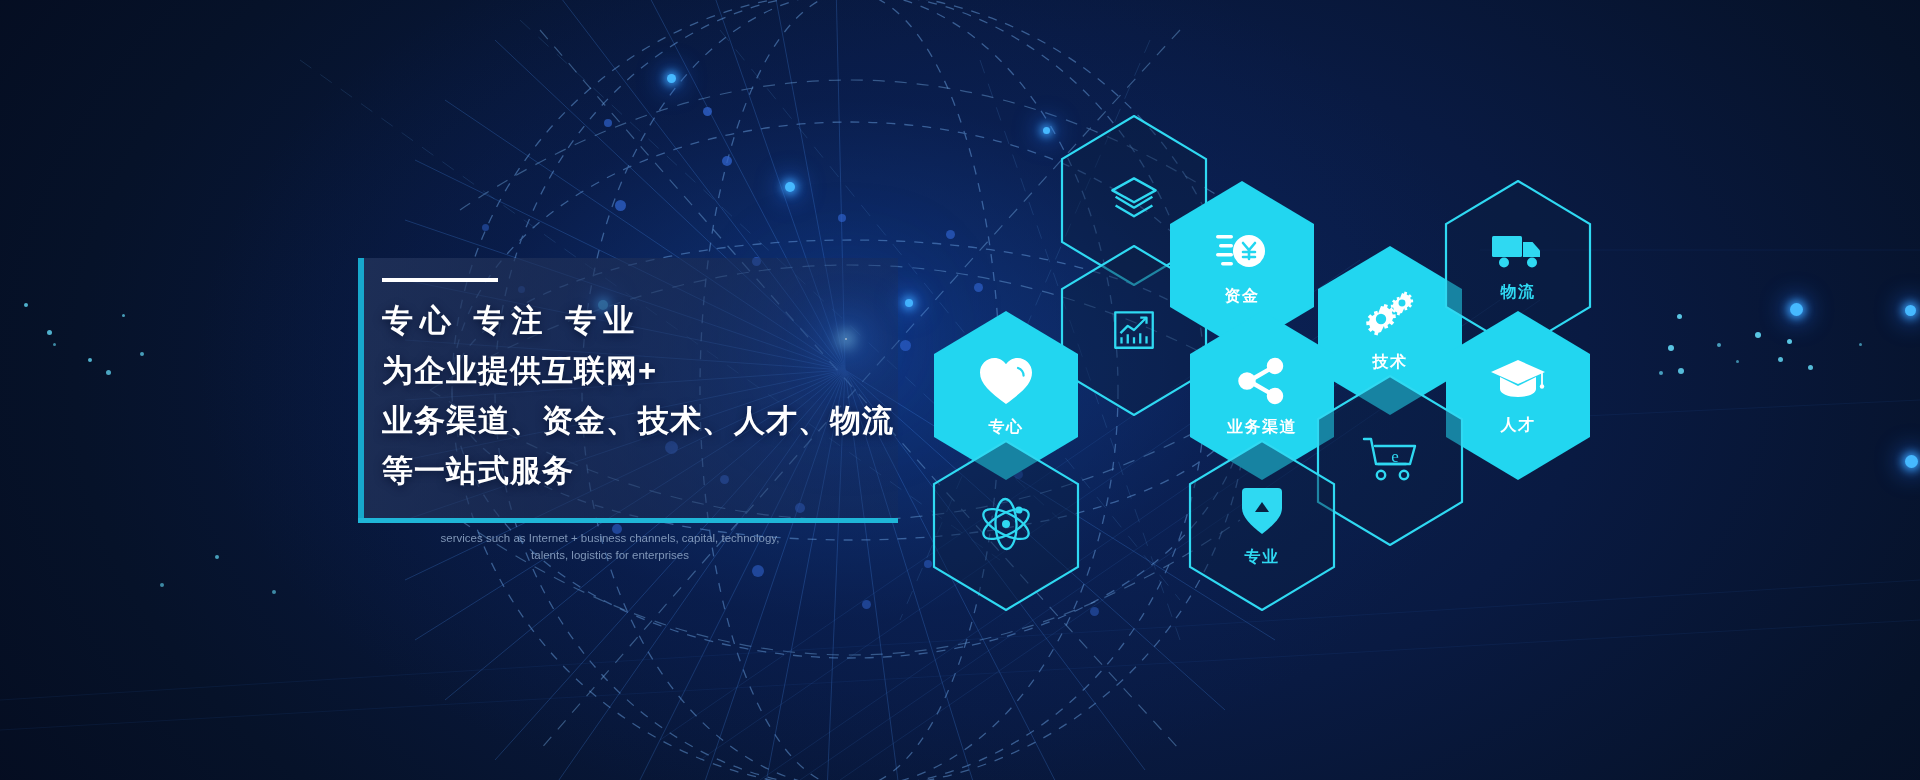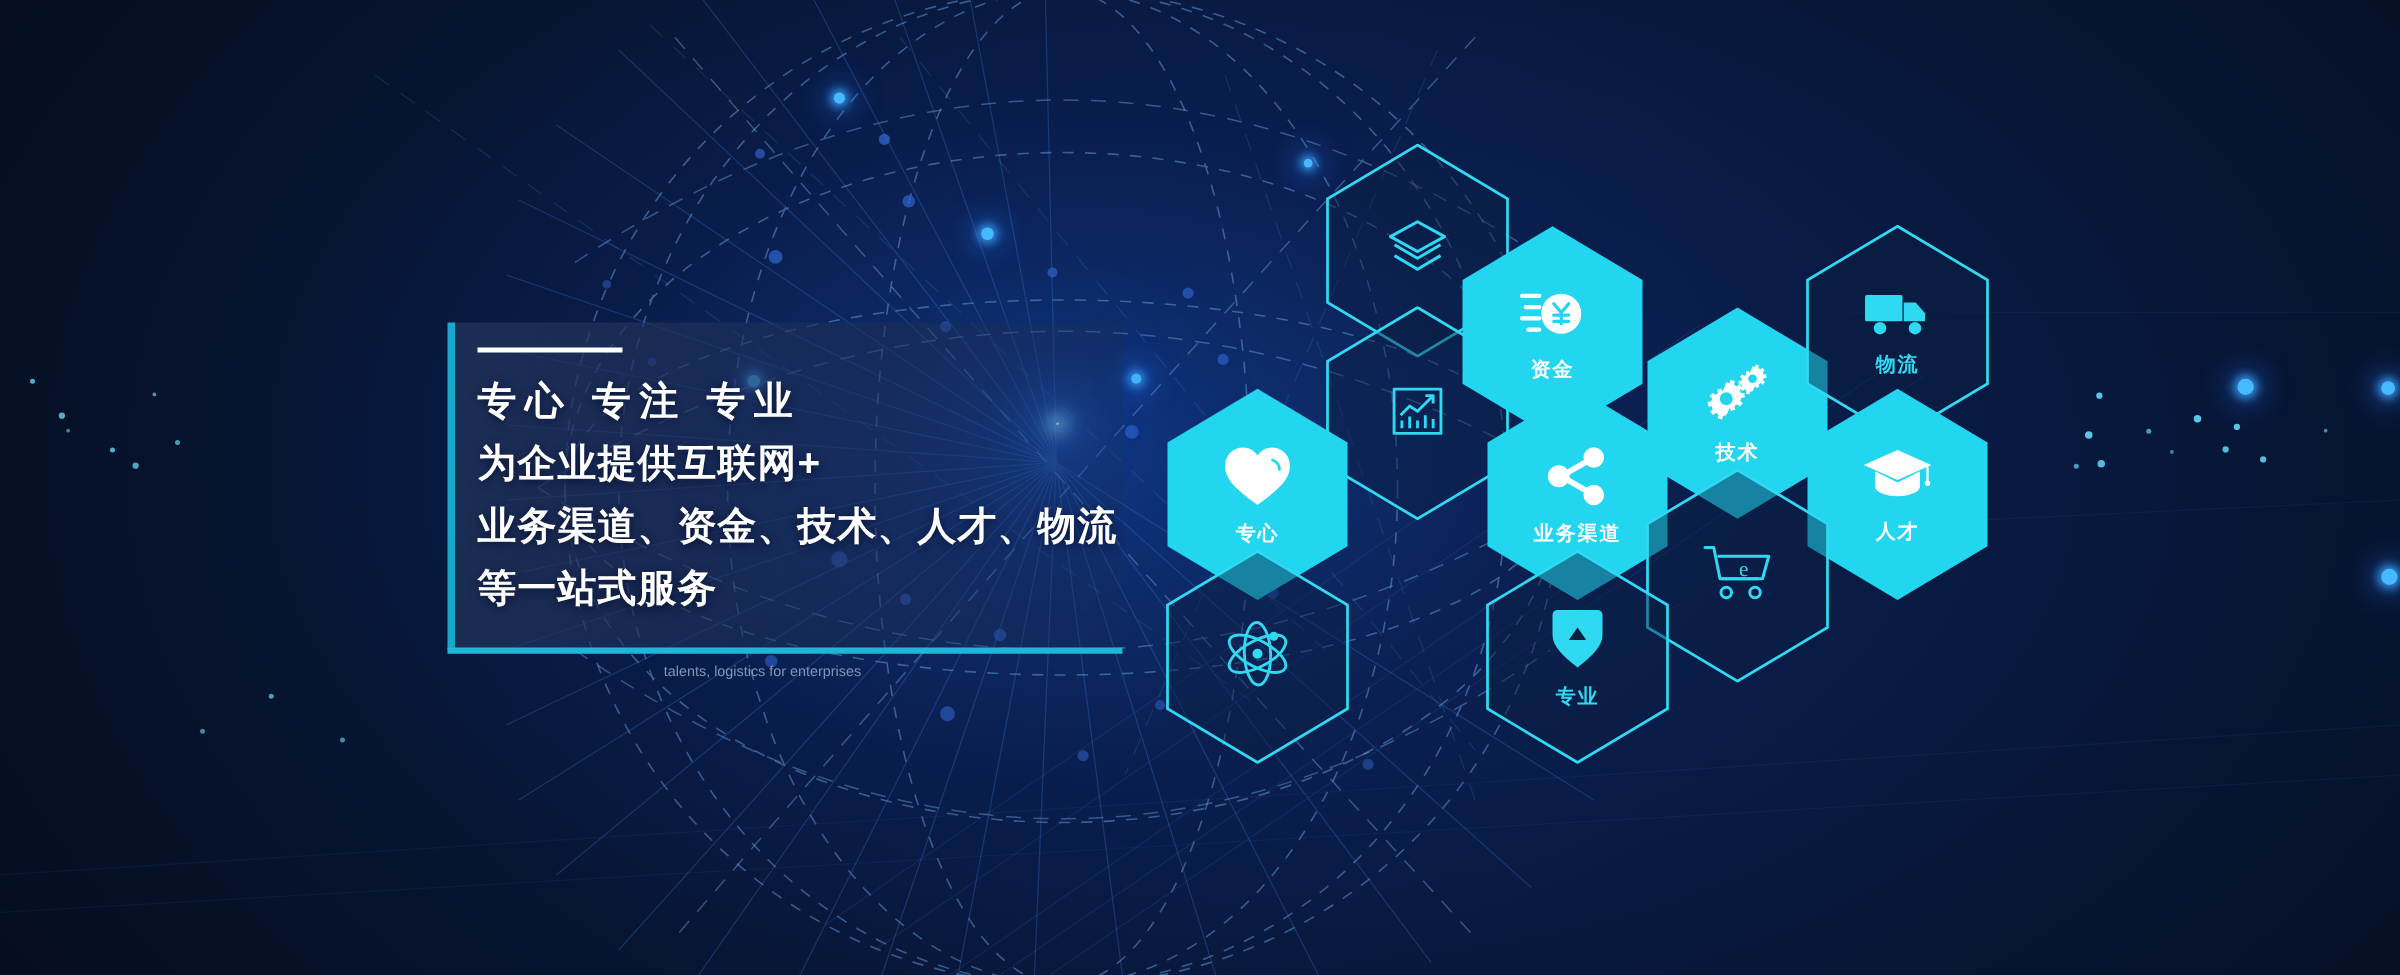--- a/index.html
+++ b/index.html
@@ -209,20 +209,21 @@
 
   <div class="headline-wrap">
     <div class="tick"></div>
     <div class="hl l1">专心 专注 专业</div>
     <div class="hl">为企业提供互联网+</div>
     <div class="hl">业务渠道、资金、技术、人才、物流</div>
     <div class="hl">等一站式服务</div>
   </div>
 
   <div class="subtitle">
+    <div>services such as Internet + business channels, capital, technology,</div>
     <div>talents, logistics for enterprises</div>
   </div>
 
   <div class="hexlayer" id="hexlayer">
       <div class="hex outline" style="left: 1060px; top: 115px;">
         <div class="shape"><svg viewBox="0 0 148 171" width="148" height="171">
     <polygon points="74,1 146,44 146,127 74,170 2,127 2,44" fill="rgba(12,32,66,0.45)" stroke="#2fd9f2" stroke-width="2.2"></polygon>
   </svg></div>
         <div class="content">
           <span class="ico"><svg width="52" height="52" viewBox="0 0 48 48" fill="none" stroke="currentColor" stroke-width="2.2" stroke-linejoin="round">

